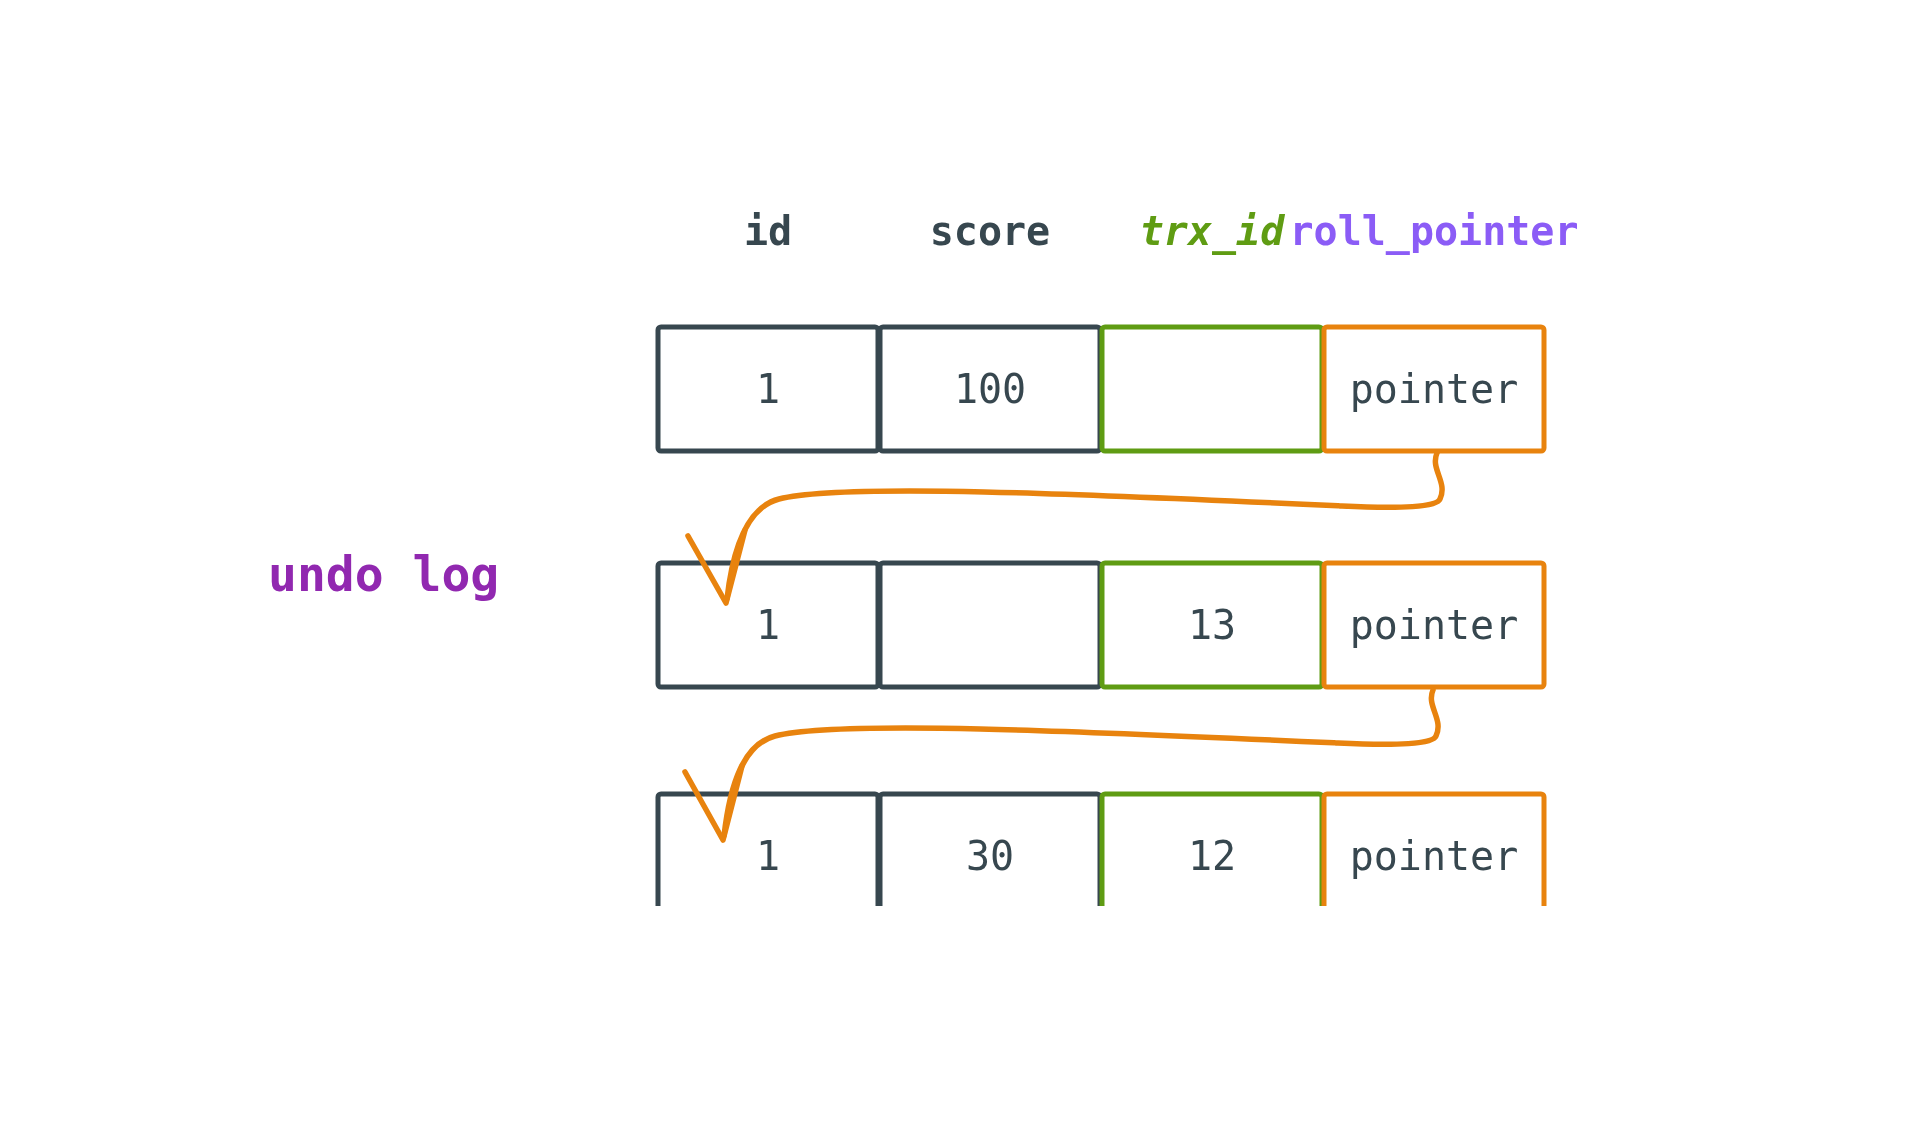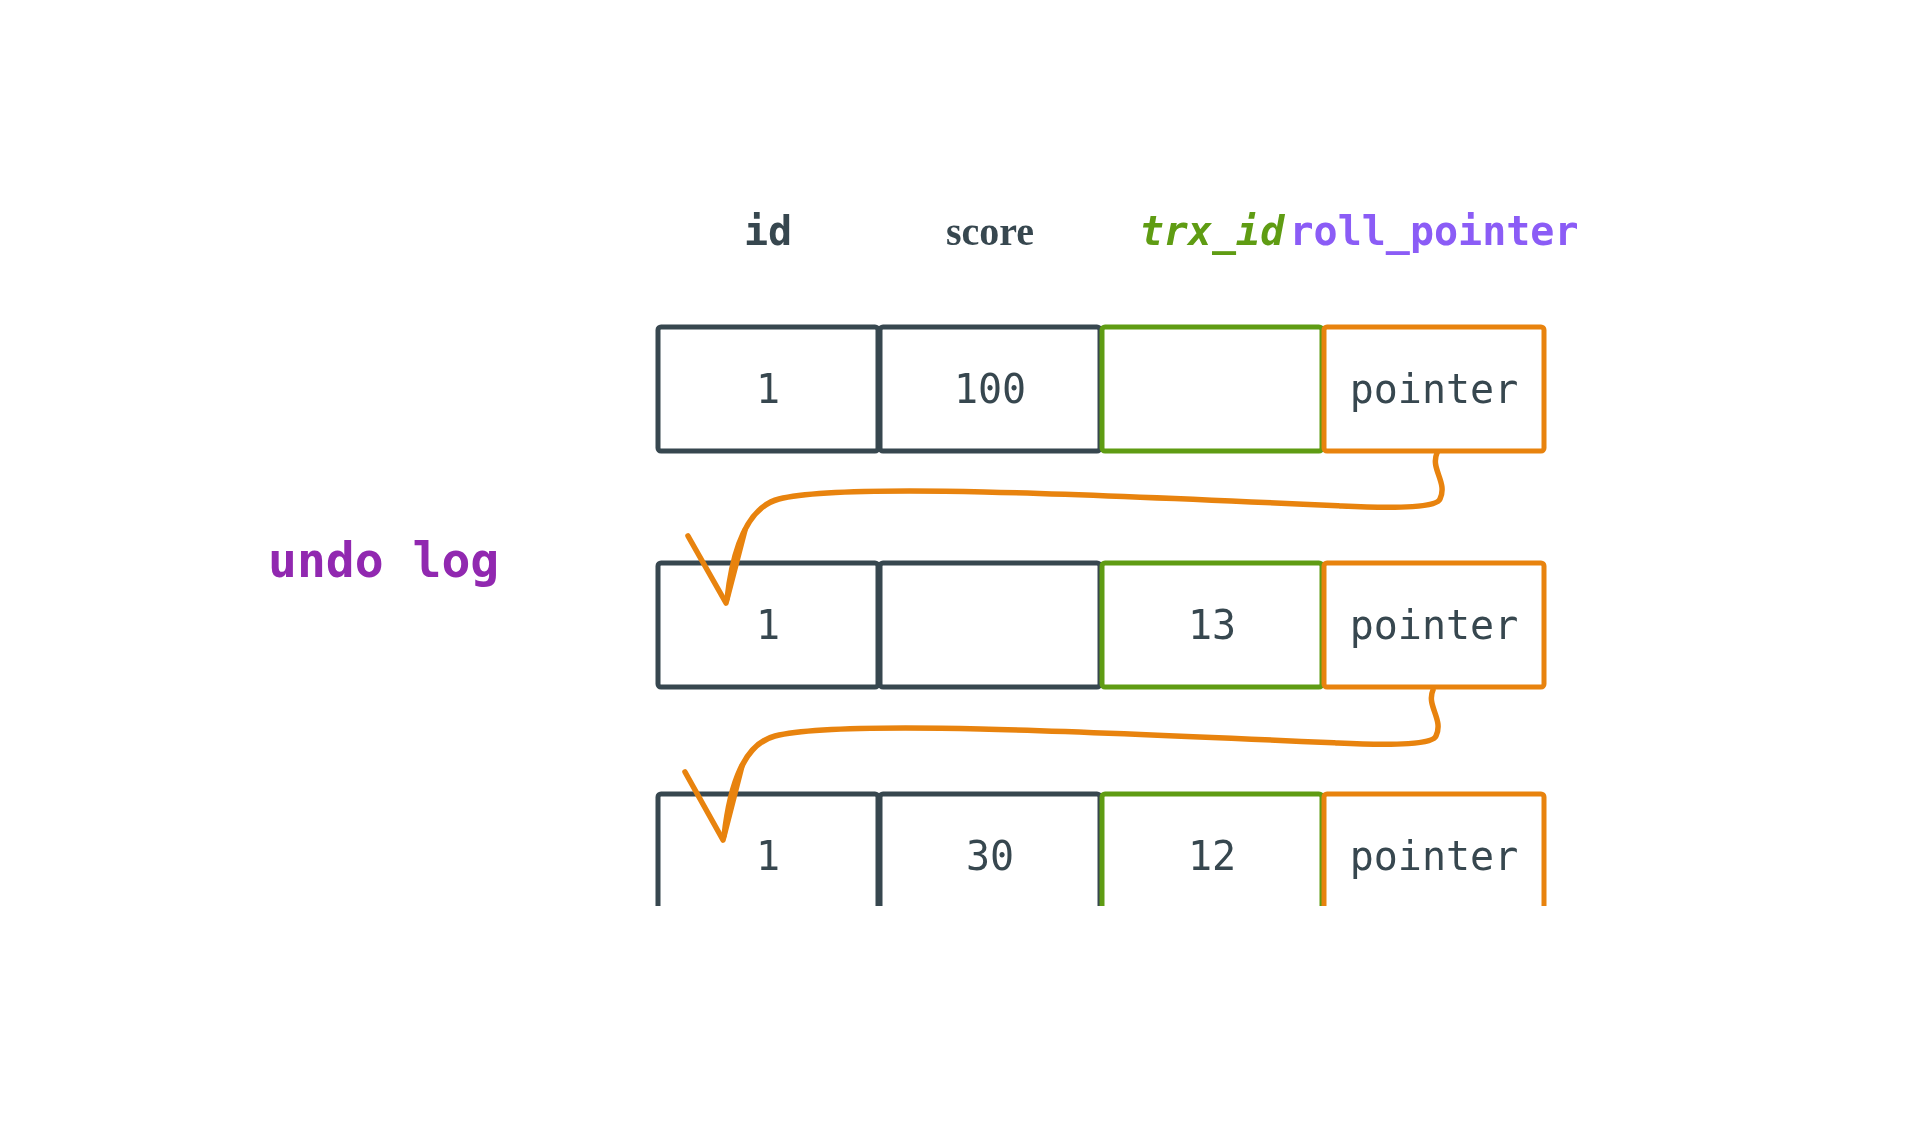--- a/index.html
+++ b/index.html
@@ -15,40 +15,40 @@
   
   .hdr{
     position:absolute;
     top:208px;
     transform:translateX(-50%);
     font-weight:bold;
     font-size:40px;
     white-space:nowrap;
   }
   .hdr-id{left:768px;color:#37474f;}
-  .hdr-score{left:990px;color:#37474f;font-family:Liberation Serif, serif;}
+  .hdr-score{left:990px;color:#37474f;}
   .hdr-trx{left:1212px;color:#5f9c13;font-style:italic;}
   .hdr-roll{left:1434px;color:#8b5cf6;}
 
   
   .cellText{
     position:absolute;
     width:220px;height:124px;
     display:flex;align-items:center;justify-content:center;
     font-size:40px;
     color:#37474f;
     pointer-events:none;
   }
   .col0{left:658px}.col1{left:880px}.col2{left:1102px}.col3{left:1324px}
   .row0{top:327px}.row1{top:563px}.row2{top:794px}
 
   
   .undoLabel{
     position:absolute;
-    left:268px;top:532px;
+    left:268px;top:546px;
     font-size:48px;font-weight:bold;
     color:#9128b0;
     white-space:nowrap;
     text-align:right;
   }
 
   
   .logo{
     position:absolute;
     left:1650px;top:1012px;

